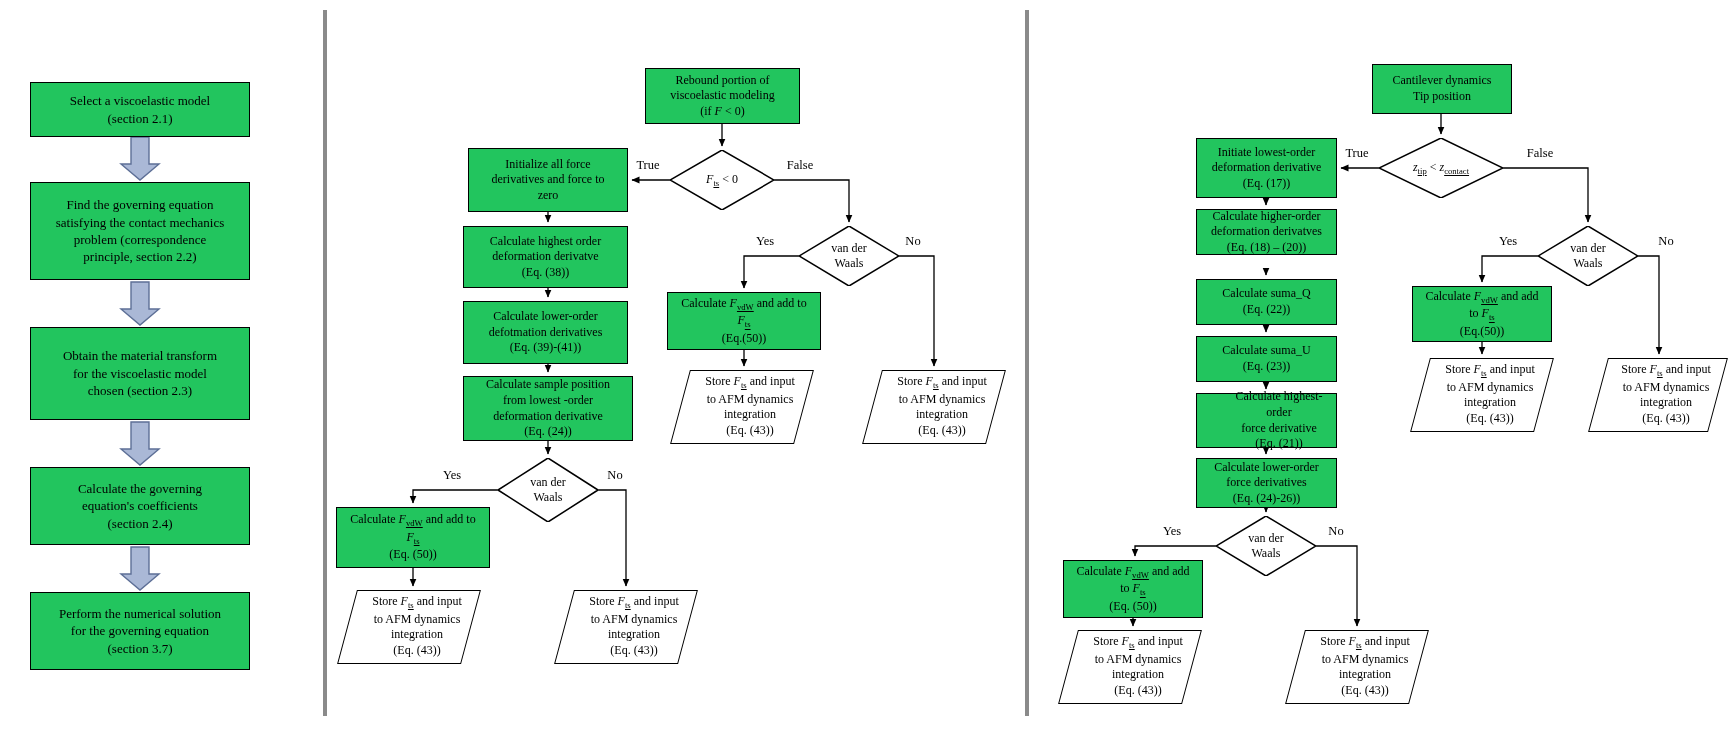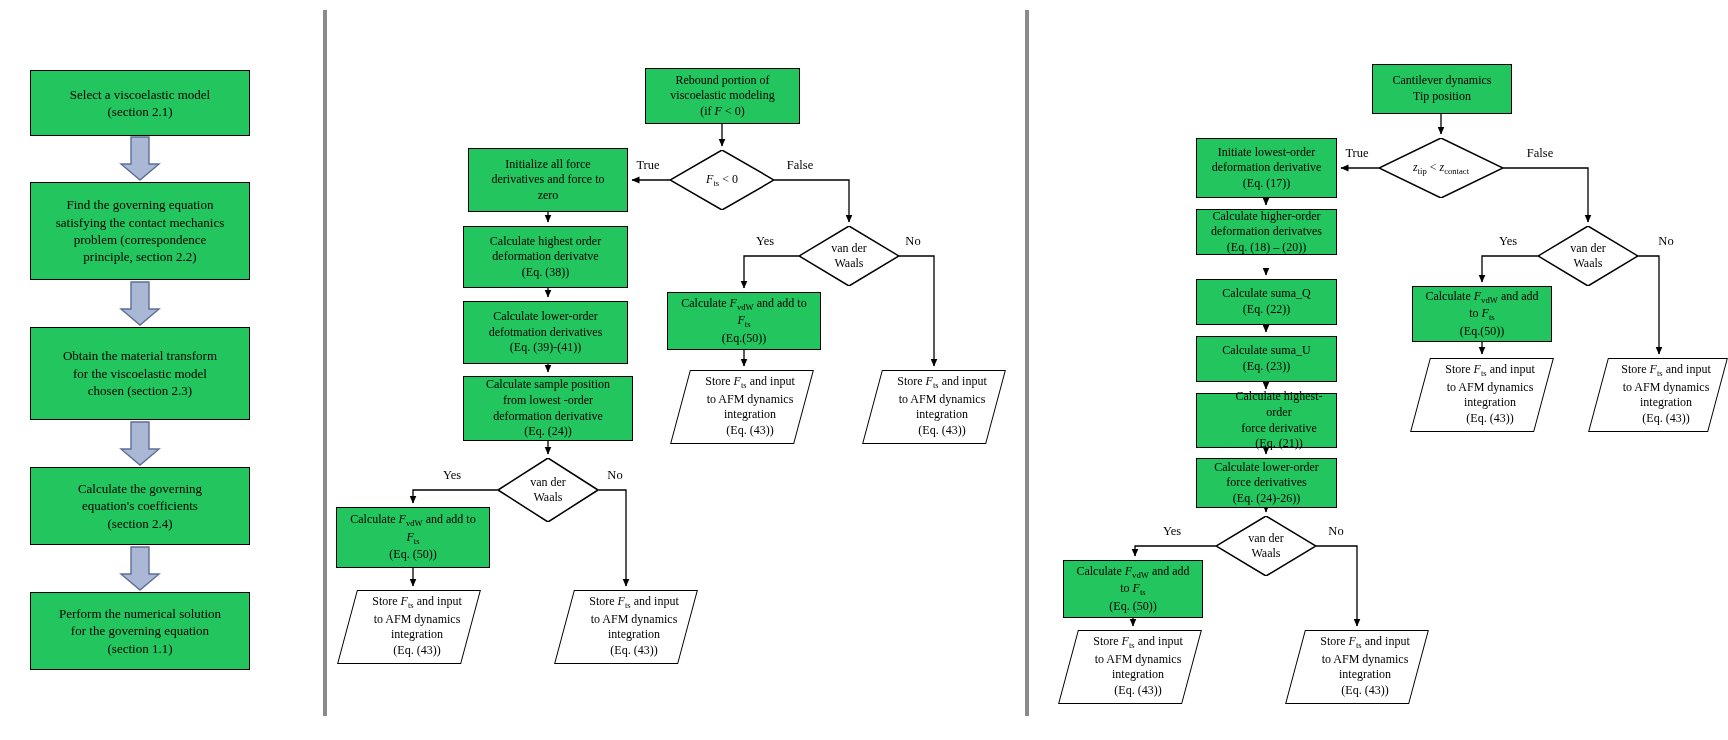--- a/index.html
+++ b/index.html
@@ -17,21 +17,21 @@
   .txt{white-space:pre-line;}
   .line{display:block;}
   .diamond{position:absolute;z-index:2;}
   .diamond svg{position:absolute;left:0;top:0;width:100%;height:100%;}
   .diamond polygon{fill:#fff;stroke:#000;stroke-width:1.5;}
   .dtxt{position:relative;z-index:1;width:100%;height:100%;display:flex;align-items:center;justify-content:center;text-align:center;font-size:12px;line-height:1.22;white-space:pre-line;}
   .para{position:absolute;z-index:2;}
   .para .bg{position:absolute;left:8px;right:8px;top:0;bottom:0;background:#fff;border:1.3px solid #000;transform:skewX(-15deg);}
   .para .ptxt{position:relative;z-index:1;padding:4px 0 0 16px;font-size:12px;line-height:1.3;text-align:center;}
   .elabel{position:absolute;z-index:3;font-size:12.5px;text-align:center;}
-  sub{font-size:0.72em;}
+  sub{font-size:0.72em;text-decoration:underline;}
 </style>
 </head>
 <body>
 
 <svg class="connectors" width="1728" height="740" xmlns="http://www.w3.org/2000/svg">
   <defs>
     <marker id="arr" markerWidth="9" markerHeight="8" refX="7.5" refY="3.5" orient="auto" markerUnits="userSpaceOnUse">
       <path d="M0,0 L8,3.5 L0,7 Z" fill="#000"></path>
     </marker>
   </defs>
@@ -68,21 +68,21 @@
   <polyline points="1316,546 1357,546 1357,626" marker-end="url(#arr)"></polyline>
   <polyline points="1503,168 1588,168 1588,222" marker-end="url(#arr)"></polyline>
   <polyline points="1538,256 1482,256 1482,282" marker-end="url(#arr)"></polyline>
   <polyline points="1482,342 1482,354" marker-end="url(#arr)"></polyline>
   <polyline points="1638,256 1659,256 1659,354" marker-end="url(#arr)"></polyline>
 </svg>
 
 <div class="divider" style="left:323px;"></div>
 <div class="divider" style="left:1025px;"></div>
 
-<div class="node box p1" style="left:30px;top:70px;width:220px;height:66px;text-align:center;">
+<div class="node box p1" style="left:30px;top:82px;width:220px;height:55px;text-align:center;">
   <div class="txt">Select a viscoelastic model
 (section 2.1)</div>
 </div>
 <div class="node box p1" style="left:30px;top:182px;width:220px;height:98px;">
   <div class="txt">Find the governing equation
 satisfying the contact mechanics
 problem (correspondence
 principle, section 2.2)</div>
 </div>
 <div class="node box p1" style="left:30px;top:327px;width:220px;height:93px;">
@@ -91,21 +91,21 @@
 chosen (section 2.3)</div>
 </div>
 <div class="node box p1" style="left:30px;top:467px;width:220px;height:78px;">
   <div class="txt">Calculate the governing
 equation's coefficients
 (section 2.4)</div>
 </div>
 <div class="node box p1" style="left:30px;top:592px;width:220px;height:78px;">
   <div class="txt">Perform the numerical solution
 for the governing equation
-(section 1.1)</div>
+(section 3.7)</div>
 </div>
 
 <div class="node box" style="left:645px;top:68px;width:155px;height:56px;">
   <span class="line">Rebound portion of</span>
   <span class="line">viscoelastic modeling</span>
   <span class="line"><span>(if </span><i>F</i><span> &lt; 0)</span></span>
 </div>
 
 <div class="diamond" style="left:670px;top:150px;width:104px;height:60px;">
   <svg viewBox="0 0 104 60" preserveAspectRatio="none">

